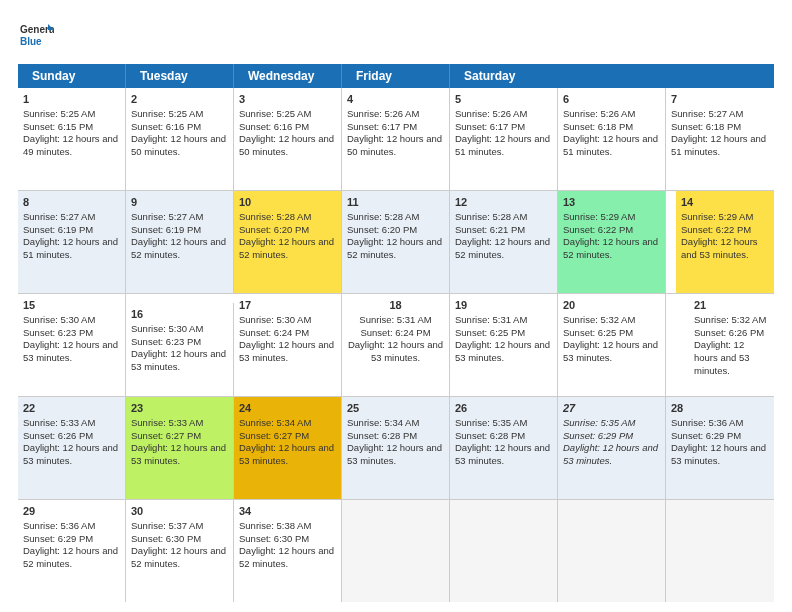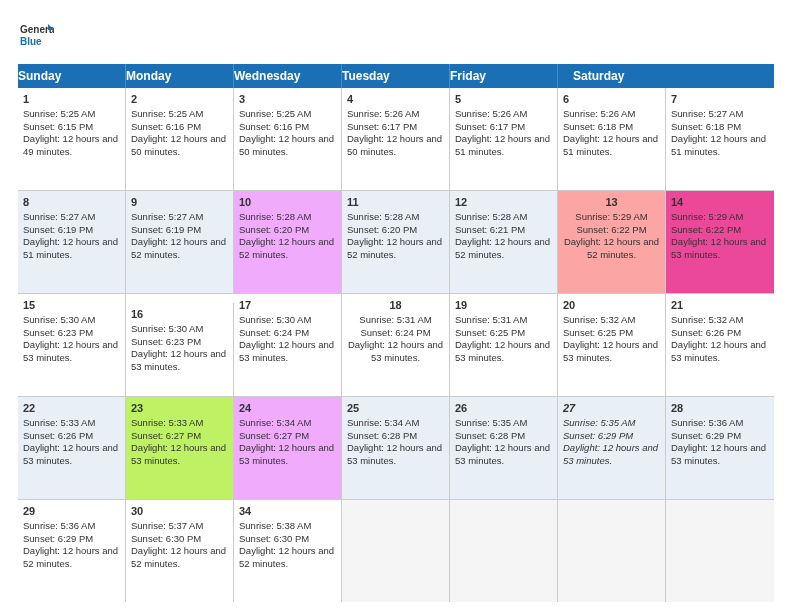--- a/index.html
+++ b/index.html
@@ -47,25 +47,25 @@
     }
     .cal-header-row {
       display: grid;
       grid-template-columns: repeat(7, 1fr);
       background: #1a6fb5;
     }
     .cal-header-cell {
       color: #fff;
       font-weight: bold;
       font-size: 12px;
-      padding: 5px 0;
+      padding: 5px 14px;
       text-align: left;
       border-right: 1px solid #3a8fd5;
     }
-    .cal-header-cell:last-child { border-right: none; margin-left: 15px; }
+    .cal-header-cell:last-child { border-right: none; }
     .cal-body {
       flex: 1;
       display: flex;
       flex-direction: column;
     }
     .cal-row {
       display: grid;
       grid-template-columns: repeat(7, 1fr);
       flex: 1;
       border-bottom: 1px solid #ccc;
@@ -107,23 +107,22 @@
 </div>
     <div class="title-block">
       <div class="month-title"></div>
       <div class="subtitle"></div>
     </div>
   </div>
 
   <div class="calendar">
     <div class="cal-header-row">
     <div class="cal-header-cell">Sunday</div>
-        <div class="cal-header-cell">Monday</div>
+        <div class="cal-header-cell">Tuesday</div>
         <div class="cal-header-cell">Wednesday</div>
-        <div class="cal-header-cell">Tuesday</div>
         <div class="cal-header-cell">Friday</div>
         <div class="cal-header-cell">Saturday</div>
       </div>
     <div class="cal-body">
     <div class="cal-row">
           <div class="cal-cell" style="background: rgb(255, 255, 255);">
         <span class="day-num">1</span>
         <span>Sunrise: 5:25 AM</span><br>
         <span>Sunset: 6:15 PM</span><br>
         <span>Daylight: 12 hours and 49 minutes.</span>
@@ -171,45 +170,45 @@
         <span>Sunrise: 5:27 AM</span><br>
         <span>Sunset: 6:19 PM</span><br>
         <span>Daylight: 12 hours and 51 minutes.</span>
       </div>
           <div class="cal-cell alt-row" style="background: rgb(232, 239, 247);">
         <span class="day-num">9</span>
         <span>Sunrise: 5:27 AM</span><br>
         <span>Sunset: 6:19 PM</span><br>
         <span>Daylight: 12 hours and 52 minutes.</span>
       </div>
-          <div class="cal-cell alt-row" style="background: #f0abfc;">
+          <div class="cal-cell alt-row" style="background: #fde047;">
         <span class="day-num">10</span>
         <span>Sunrise: 5:28 AM</span><br>
         <span>Sunset: 6:20 PM</span><br>
         <span>Daylight: 12 hours and 52 minutes.</span>
       </div>
           <div class="cal-cell alt-row" style="background: rgb(232, 239, 247);">
         <span class="day-num">11</span>
         <span>Sunrise: 5:28 AM</span><br>
         <span>Sunset: 6:20 PM</span><br>
         <span>Daylight: 12 hours and 52 minutes.</span>
       </div>
           <div class="cal-cell alt-row" style="background: rgb(232, 239, 247);">
         <span class="day-num">12</span>
         <span>Sunrise: 5:28 AM</span><br>
         <span>Sunset: 6:21 PM</span><br>
         <span>Daylight: 12 hours and 52 minutes.</span>
       </div>
-          <div class="cal-cell alt-row" style="background: #fca5a5; text-align: center;">
+          <div class="cal-cell alt-row" style="background: #86efac;">
         <span class="day-num">13</span>
         <span>Sunrise: 5:29 AM</span><br>
         <span>Sunset: 6:22 PM</span><br>
         <span>Daylight: 12 hours and 52 minutes.</span>
       </div>
-          <div class="cal-cell alt-row" style="background: #ec4899;">
+          <div class="cal-cell alt-row" style="background: #fde047; margin-left: 10px;">
         <span class="day-num">14</span>
         <span>Sunrise: 5:29 AM</span><br>
         <span>Sunset: 6:22 PM</span><br>
         <span>Daylight: 12 hours and 53 minutes.</span>
       </div>
         </div>
         <div class="cal-row">
           <div class="cal-cell" style="background: rgb(255, 255, 255);">
         <span class="day-num">15</span>
         <span>Sunrise: 5:30 AM</span><br>
@@ -239,41 +238,41 @@
         <span>Sunrise: 5:31 AM</span><br>
         <span>Sunset: 6:25 PM</span><br>
         <span>Daylight: 12 hours and 53 minutes.</span>
       </div>
           <div class="cal-cell" style="background: rgb(255, 255, 255);">
         <span class="day-num">20</span>
         <span>Sunrise: 5:32 AM</span><br>
         <span>Sunset: 6:25 PM</span><br>
         <span>Daylight: 12 hours and 53 minutes.</span>
       </div>
-          <div class="cal-cell" style="background: rgb(255, 255, 255);">
+          <div class="cal-cell" style="background: rgb(255, 255, 255); margin-left: 23px;">
         <span class="day-num">21</span>
         <span>Sunrise: 5:32 AM</span><br>
         <span>Sunset: 6:26 PM</span><br>
         <span>Daylight: 12 hours and 53 minutes.</span>
       </div>
         </div>
         <div class="cal-row">
           <div class="cal-cell alt-row" style="background: rgb(232, 239, 247);">
         <span class="day-num">22</span>
         <span>Sunrise: 5:33 AM</span><br>
         <span>Sunset: 6:26 PM</span><br>
         <span>Daylight: 12 hours and 53 minutes.</span>
       </div>
           <div class="cal-cell alt-row" style="background: #bef264;">
         <span class="day-num">23</span>
         <span>Sunrise: 5:33 AM</span><br>
         <span>Sunset: 6:27 PM</span><br>
         <span>Daylight: 12 hours and 53 minutes.</span>
       </div>
-          <div class="cal-cell alt-row" style="background: #f0abfc;">
+          <div class="cal-cell alt-row" style="background: #eab308;">
         <span class="day-num">24</span>
         <span>Sunrise: 5:34 AM</span><br>
         <span>Sunset: 6:27 PM</span><br>
         <span>Daylight: 12 hours and 53 minutes.</span>
       </div>
           <div class="cal-cell alt-row" style="background: rgb(232, 239, 247);">
         <span class="day-num">25</span>
         <span>Sunrise: 5:34 AM</span><br>
         <span>Sunset: 6:28 PM</span><br>
         <span>Daylight: 12 hours and 53 minutes.</span>

